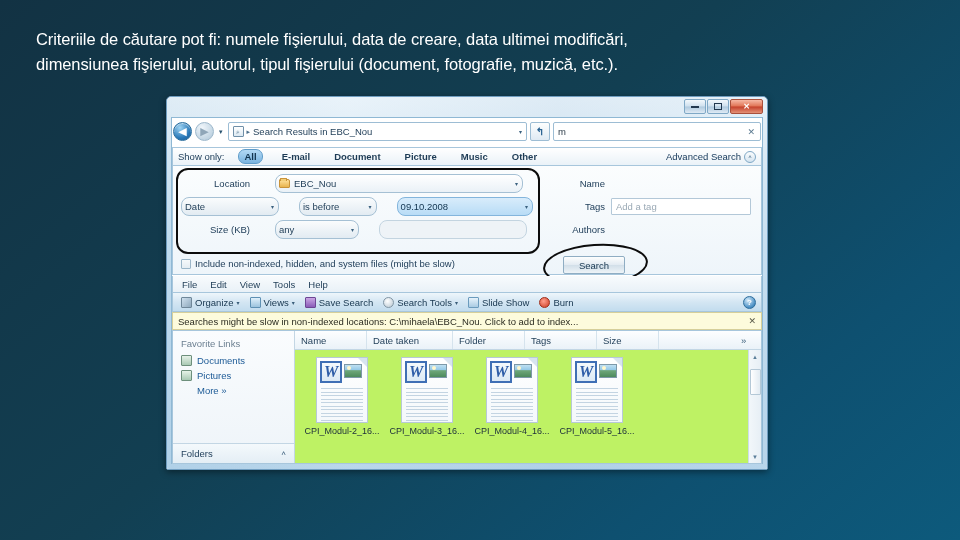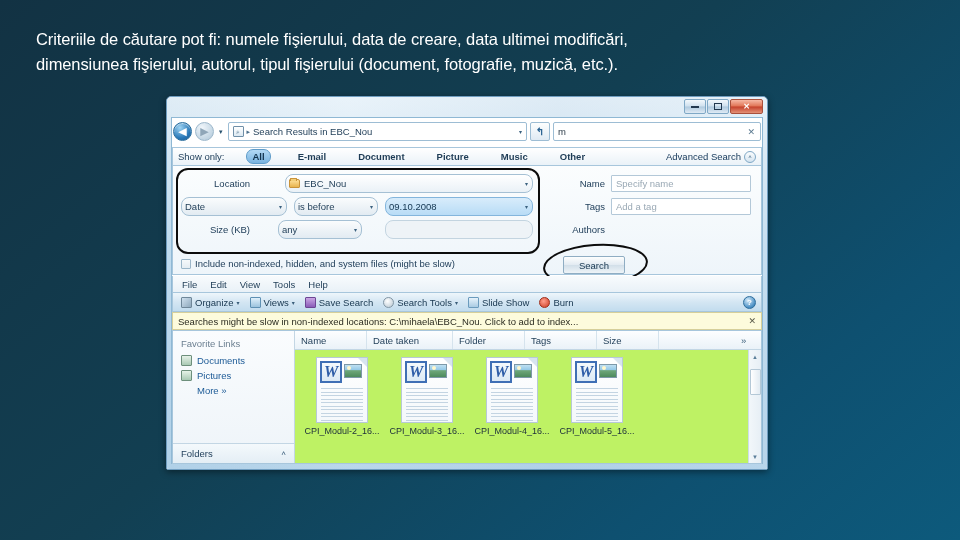--- a/index.html
+++ b/index.html
@@ -136,21 +136,21 @@
   .searchbox .val { font-size: 9.5px; color: #2b3b48; }
   .searchbox .clear {
     position: absolute; right: 5px; font-size: 9px; color: #5b7a90;
   }
 
   
   .filterrow {
     position: absolute; left: 5px; right: 5px; top: 50px; height: 18px;
     background: linear-gradient(180deg,#ffffff,#eaf2f8);
     border: 1px solid #a7c6dc; border-bottom: none;
-    display: flex; align-items: center; padding: 0 5px; gap: 22px;
+    display: flex; align-items: center; padding: 0 5px; gap: 14px;
     font-size: 9.5px; color: #1d3b55;
   }
   .filterrow .lbl { color: #24425d; }
   .fchip { padding: 1px 5px; border-radius: 7px; font-weight: bold; }
   .fchip.active {
     background: linear-gradient(180deg,#b3d9f5,#79b4e0);
     border: 1px solid #5f9cc9;
     color: #12344f;
   }
   .adv-search {
@@ -168,21 +168,21 @@
   
   .advpane {
     position: absolute; left: 5px; right: 5px; top: 68px; height: 110px;
     background: linear-gradient(180deg,#fbfdfe,#eef5fa);
     border: 1px solid #a7c6dc;
   }
   .advgrid {
     position: absolute; left: 8px; top: 8px;
     width: 352px;
   }
-  .arow { display: flex; align-items: center; height: 19px; margin-bottom: 4px; gap: 4px; justify-content: space-between; }
+  .arow { display: flex; align-items: center; height: 19px; margin-bottom: 4px; gap: 20px; }
   .alabel { width: 74px; text-align: right; font-size: 9.5px; color: #23415c; padding-right: 5px; }
   .combo {
     height: 19px; border: 1px solid #a5c0d4; border-radius: 8px;
     background: linear-gradient(180deg,#ffffff,#eaf1f7);
     display: flex; align-items: center; padding: 0 3px;
     font-size: 9.5px; color: #1d3b55; position: relative;
   }
   .combo .arrow {
     position: absolute; right: 4px; font-size: 6px; color: #3c6280;
   }
@@ -512,23 +512,20 @@
     </div>
 
     <div class="chkline">
       <span class="chkbox"></span>
       <span>Include non-indexed, hidden, and system files (might be slow)</span>
     </div>
 
     <div class="advright">
       <div class="rrow">
         <span class="rlabel">Name</span>
-        <div class="rinput">
-          <span>Specify name</span>
-        </div>
       </div>
       <div class="rrow">
         <span class="rlabel">Tags</span>
         <div class="rinput">
           <span>Add a tag</span>
         </div>
       </div>
       <div class="rrow">
         <span class="rlabel">Authors</span>
       </div>

